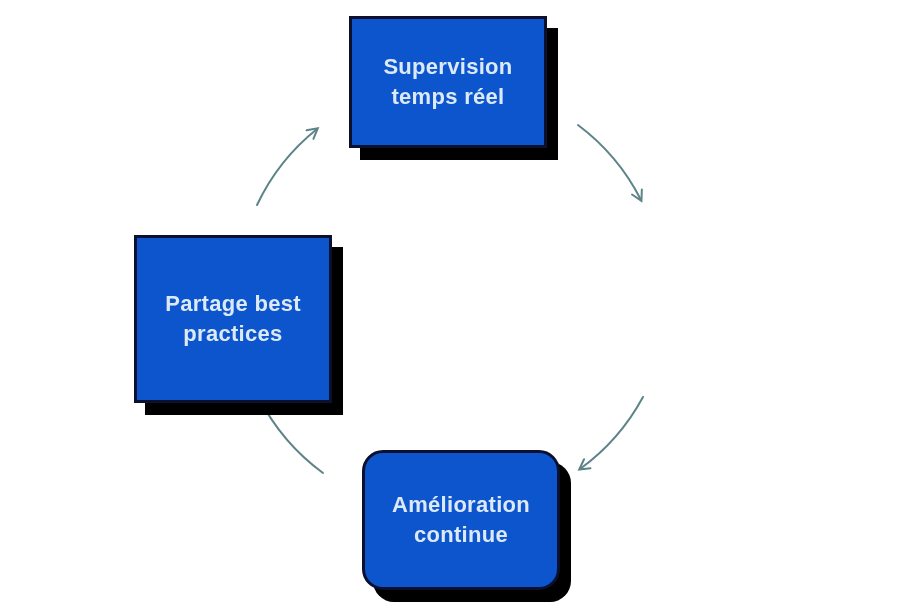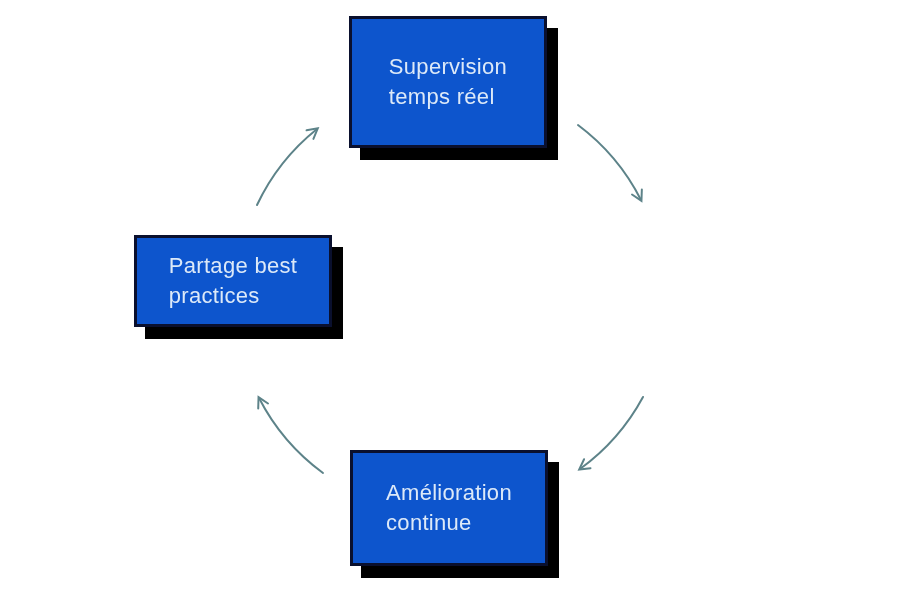--- a/index.html
+++ b/index.html
@@ -35,32 +35,34 @@
     stroke-linecap:round;
     stroke-linejoin:miter;
   }
   .node{
     position:absolute;
     width:198px;height:130px;
     background:var(--node-fill);
     border:3px solid var(--node-border);
     box-shadow:11px 12px 0 0 var(--shadow);
     display:flex;align-items:center;justify-content:center;
+    text-align:center;
+    font-weight:bold;
   }
   .node-label{
     color:var(--node-text);
     font-size:22px;
     line-height:1.36;
     letter-spacing:0.3px;
     white-space:pre-line;
   }
   .node-top{left:349px;top:16px;height:132px;}
   .node-right{left:568px;top:233px;}
-  .node-bottom{left:350px;top:450px;height:116px;}
-  .node-left{left:134px;top:235px;height:92px;}
+  .node-bottom{left:362px;top:450px;height:140px;border-radius:21px;}
+  .node-left{left:134px;top:235px;height:168px;}
 </style>
 </head>
 <body>
 
 <div class="canvas">
 
   <svg class="arrows-layer" viewBox="0 0 911 607" xmlns="http://www.w3.org/2000/svg">
     <defs>
       <marker id="arrowhead" markerUnits="userSpaceOnUse" markerWidth="18" markerHeight="18" refX="12" refY="8" orient="auto">
         <path class="arrowhead-glyph" d="M3,2.5 L13,8 L3,13.5"></path>

